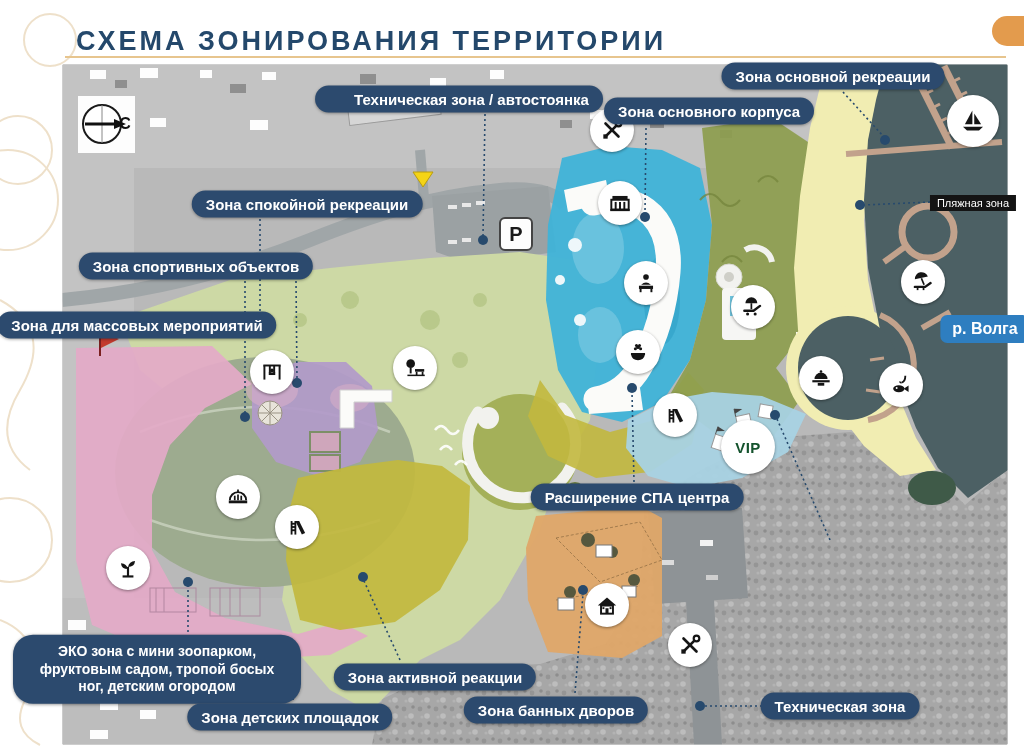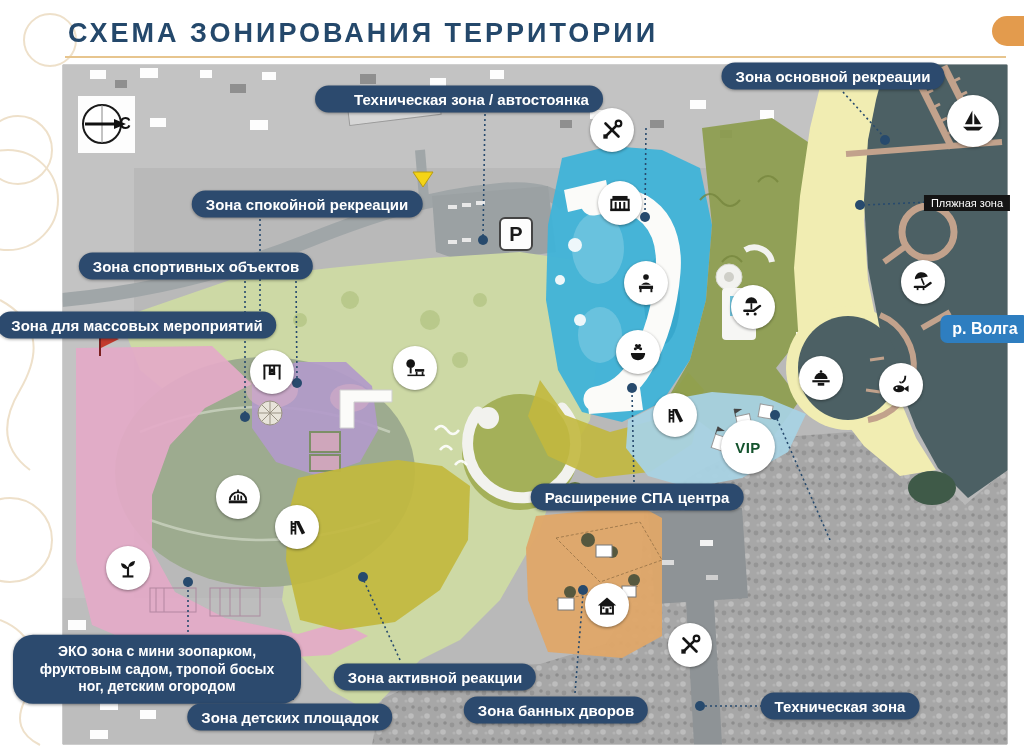--- a/index.html
+++ b/index.html
@@ -1,31 +1,31 @@
 <!DOCTYPE html>
 <html><head>
 <meta charset="utf-8">
 <style>
   html,body{margin:0;padding:0;background:#fff;}
   .page{position:relative;width:1024px;height:749px;overflow:hidden;background:#fff;
         font-family:"Liberation Sans",sans-serif;}
-  .title{position:absolute;left:68px;top:18px;margin:0;font-size:27px;font-weight:bold;
+  .title{position:absolute;left:68px;top:18px;margin:8px;font-size:27px;font-weight:bold;
          letter-spacing:3px;color:#24486b;}
   .title-underline{position:absolute;left:65px;top:56px;width:941px;height:2px;background:#e7c58e;}
   .corner-tab{position:absolute;left:992px;top:16px;width:32px;height:30px;background:#e39b4d;
               border-radius:15px 0 0 15px;}
   .map-svg{position:absolute;left:0;top:0;width:1024px;height:749px;}
   
   .p{position:absolute;transform:translate(-50%,-50%);background:#2c4a6e;color:#fff;
      font-size:15px;font-weight:bold;padding:5px 14px;border-radius:17px;white-space:nowrap;
      box-shadow:0 1px 3px rgba(0,0,0,.35);z-index:5;text-align:right;}
   .p.multi{white-space:normal;width:238px;text-align:center;font-size:14px;line-height:1.25;
      padding:8px 25px;border-radius:20px;}
   .beach-lab{position:absolute;transform:translate(-50%,-50%);background:#141414;color:#fff;
-     font-size:11px;padding:2px 7px;z-index:5;white-space:nowrap;}
+     font-size:11px;padding:2px 7px;z-index:5;white-space:nowrap;margin-left:6px;}
   .river-lab{position:absolute;transform:translate(-50%,-50%);background:#2e7ec0;color:#fff;
      font-size:16px;font-weight:bold;padding:5px 12px;border-radius:7px;z-index:5;white-space:nowrap;}
   .vip-badge{position:absolute;transform:translate(-50%,-50%);width:54px;height:54px;border-radius:50%;
      background:#fff;color:#14532d;font-size:15px;font-weight:bold;display:flex;align-items:center;
      justify-content:center;box-shadow:0 1px 3px rgba(0,0,0,.4);z-index:4;letter-spacing:.5px;}
   .p-sign{position:absolute;transform:translate(-50%,-50%);width:30px;height:30px;background:#fdfdfd;
      border:2px solid #444;border-radius:6px;color:#1a1a1a;font-size:20px;font-weight:bold;
      display:flex;align-items:center;justify-content:center;z-index:4;}
   .compass-letter{position:absolute;transform:translate(-50%,-50%);color:#111;font-size:16px;
      font-weight:bold;z-index:4;}
@@ -502,20 +502,21 @@
         <g stroke="#151515" stroke-width="2.4" stroke-linecap="round" fill="none">
           <line x1="6" y1="18" x2="17" y2="7"></line>
           <line x1="6" y1="6" x2="18" y2="18"></line>
         </g>
         <circle cx="18" cy="6" r="2.6" stroke="#151515" stroke-width="2" fill="#fff"></circle>
         <rect x="4" y="16" width="4" height="4" fill="#151515"></rect>
       </svg>
 </div>
 
 <div class="p" style="left:459px;top:99px;padding-left:39px;">Техническая зона / автостоянка</div>
+<div class="p" style="left:709px;top:111px;">Зона основного корпуса</div>
 <div class="p" style="left:833px;top:76px;">Зона основной рекреации</div>
 <div class="p" style="left:307px;top:204px;">Зона спокойной рекреации</div>
 <div class="p" style="left:196px;top:266px;">Зона спортивных объектов</div>
 <div class="p" style="left:137px;top:325px;">Зона для массовых мероприятий</div>
 <div class="p" style="left:637px;top:497px;">Расширение СПА центра</div>
 <div class="p multi" style="left:157px;top:669px;">ЭКО зона с мини зоопарком, фруктовым садом, тропой босых ног, детским огородом</div>
 <div class="p" style="left:435px;top:677px;">Зона активной реакции</div>
 <div class="p" style="left:290px;top:717px;">Зона детских площадок</div>
 <div class="p" style="left:556px;top:710px;">Зона банных дворов</div>
 <div class="p" style="left:840px;top:706px;">Техническая зона</div>

